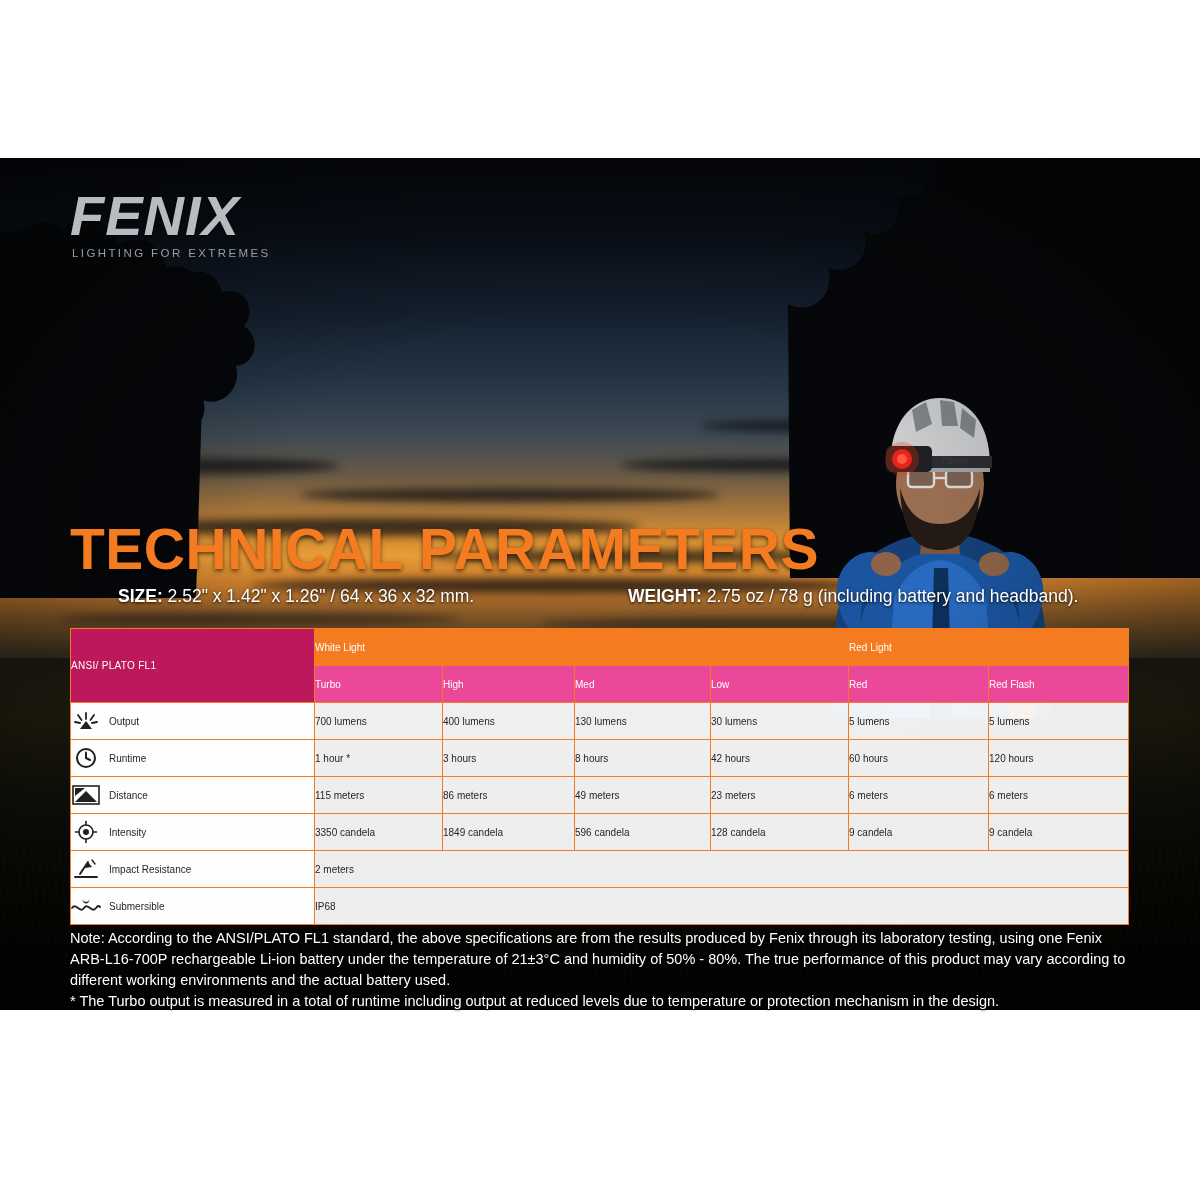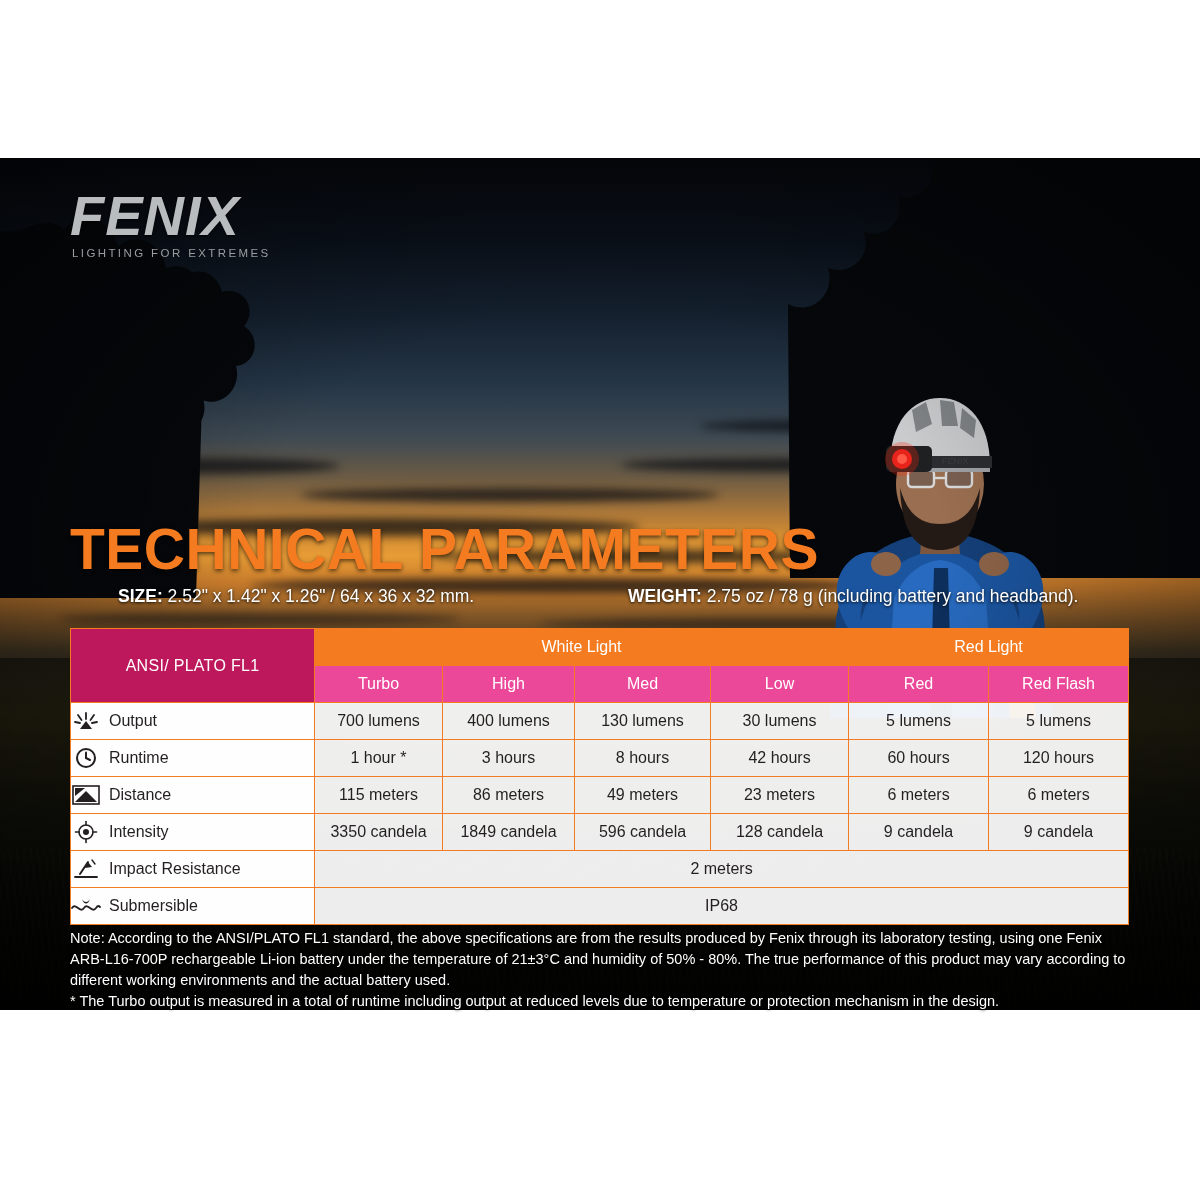--- a/index.html
+++ b/index.html
@@ -147,22 +147,22 @@
     position: absolute; left: 70px; top: 628px; width: 1058px; z-index: 26;
   }
   table.spec {
     border-collapse: collapse;
     width: 1058px;
     background: rgba(255,255,255,0.93);
     table-layout: fixed;
   }
   table.spec td, table.spec th {
     border: 1px solid #f47b20;
-    text-align: center;
-    font-size: 16px;
+    text-align: left;
+    font-size: 10px;
     color: #231f20;
     padding: 0;
     height: 37px;
     font-weight: normal;
   }
   .hdr-orange {
     background: #f47b20;
     color: #ffffff !important;
     font-weight: bold;
     font-size: 16px;

